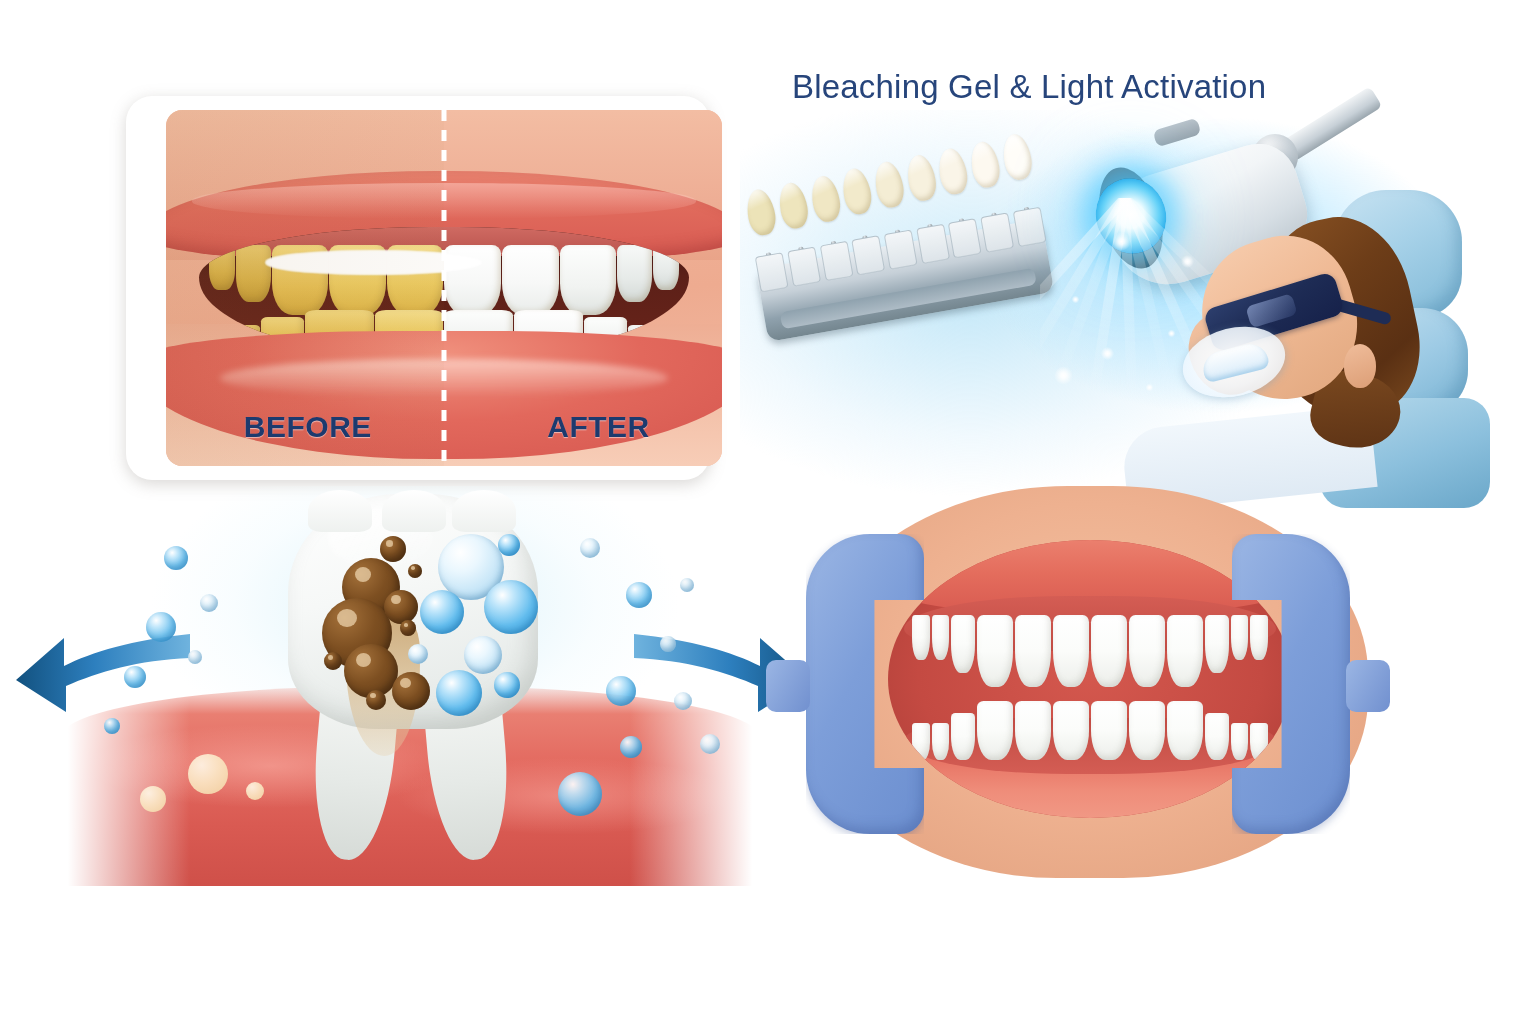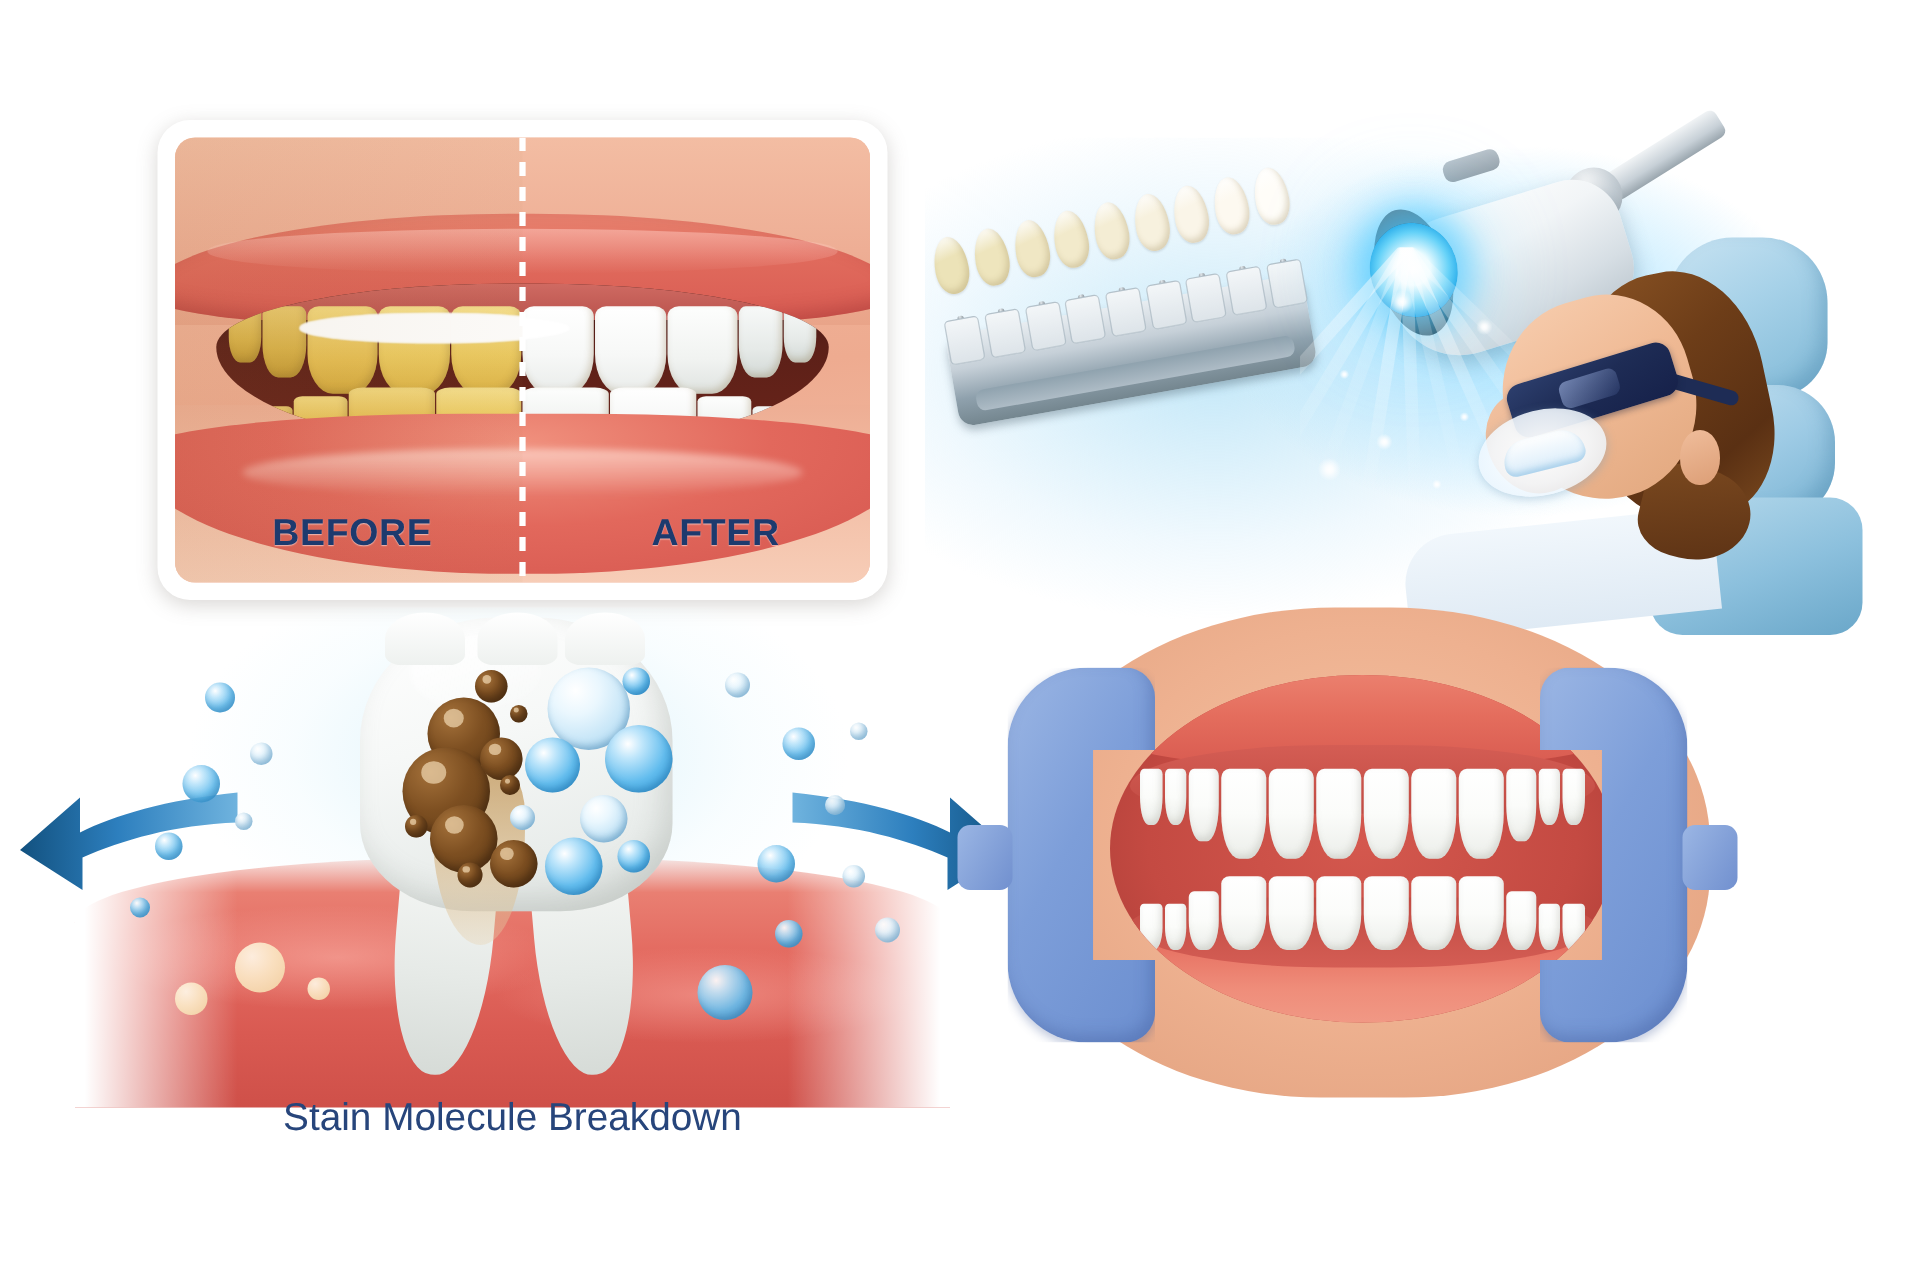--- a/index.html
+++ b/index.html
@@ -6,21 +6,21 @@
   body{width:1536px;height:1024px;position:relative;overflow:hidden;
        font-family:"Liberation Sans","DejaVu Sans",sans-serif;}
 
   .stage{position:absolute;inset:0;background:#ffffff;}
 
   
   #panel-before-after{position:absolute;left:126px;top:96px;width:584px;height:384px;
         background:#ffffff;border-radius:26px;
         box-shadow:0 4px 16px rgba(120,110,105,.28);padding:14px;box-sizing:border-box;}
   .photo{position:relative;width:100%;height:100%;border-radius:16px;overflow:hidden;
-        background:linear-gradient(175deg,#f4c4ab 0%,#f0b49a 22%,#eeab90 55%,#f2bda6 100%);}
+        background:linear-gradient(175deg,#f4c4ab 0%,#f0b49a 22%,#eeab90 55%,#f2bda6 100%);margin-left:26px;}
   
   .skin-top{position:absolute;left:0;top:0;width:100%;height:42%;
         background:linear-gradient(180deg,#f3bda3 0%,#eeae95 60%,#e9a489 100%);}
   .skin-bot{position:absolute;left:0;bottom:0;width:100%;height:40%;
         background:linear-gradient(180deg,#eeae94 0%,#f3c0a8 55%,#f7cdb7 100%);}
   
   .lip-upper{position:absolute;left:-4%;top:17%;width:108%;height:26%;
         background:linear-gradient(180deg,#e8826f 0%,#e06a5c 40%,#d85a52 100%);
         border-radius:50% 50% 42% 42%/72% 72% 30% 30%;
         box-shadow:inset 0 -6px 14px rgba(140,40,40,.35);}
@@ -301,20 +301,21 @@
       <div class="divider"></div>
 
       <div class="ba-label" id="label-before">BEFORE</div>
       <div class="ba-label" id="label-after">AFTER</div>
     </div>
   </div>
 
   <div id="panel-light">
     <div class="blueglow"></div>
 
+    <div id="title-bleaching">Bleaching Gel &amp; Light Activation</div>
 
     <div class="shade">
       <div class="shade-bar">
         <div class="shade-groove"></div>
       </div>
       <div class="tabs" id="shade-tabs">
           <div class="tabcol">
             <div class="tabtooth" style="top:10px;background:linear-gradient(165deg,#ffffff 0%,#ece3b8 38%,#ece3b8 100%)"></div>
             <div class="tabstem"></div>
             <div class="tabslot"></div>
@@ -487,21 +488,20 @@
         <div class="o2" style="left: 498px; top: 286px; width: 44px; height: 44px; opacity: 0.9;"></div>
         <div class="cream" style="left: 128px; top: 268px; width: 40px; height: 40px; opacity: 0.9;"></div>
         <div class="cream" style="left: 80px; top: 300px; width: 26px; height: 26px; opacity: 0.9;"></div>
         <div class="cream" style="left: 186px; top: 296px; width: 18px; height: 18px; opacity: 0.9;"></div>
         <div class="o2" style="left: 560px; top: 250px; width: 22px; height: 22px; opacity: 0.9;"></div>
         <div class="o2 pale" style="left: 614px; top: 206px; width: 18px; height: 18px; opacity: 0.9;"></div>
         <div class="o2" style="left: 44px; top: 232px; width: 16px; height: 16px; opacity: 0.9;"></div>
         <div class="o2 pale" style="left: 640px; top: 248px; width: 20px; height: 20px; opacity: 0.9;"></div>
       </div>
 
-    <div id="title-stain">Stain Molecule Breakdown</div>
   </div>
 
   <div id="panel-isolation">
     <div class="iso-face"></div>
     <div class="iso-mouth">
       <div class="iso-lip-up"></div>
       <div class="iso-lip-lo"></div>
       <div class="iso-gum-up"></div>
       <div class="iso-gum-lo"></div>
       <div class="iso-row" id="iso-row-upper">

